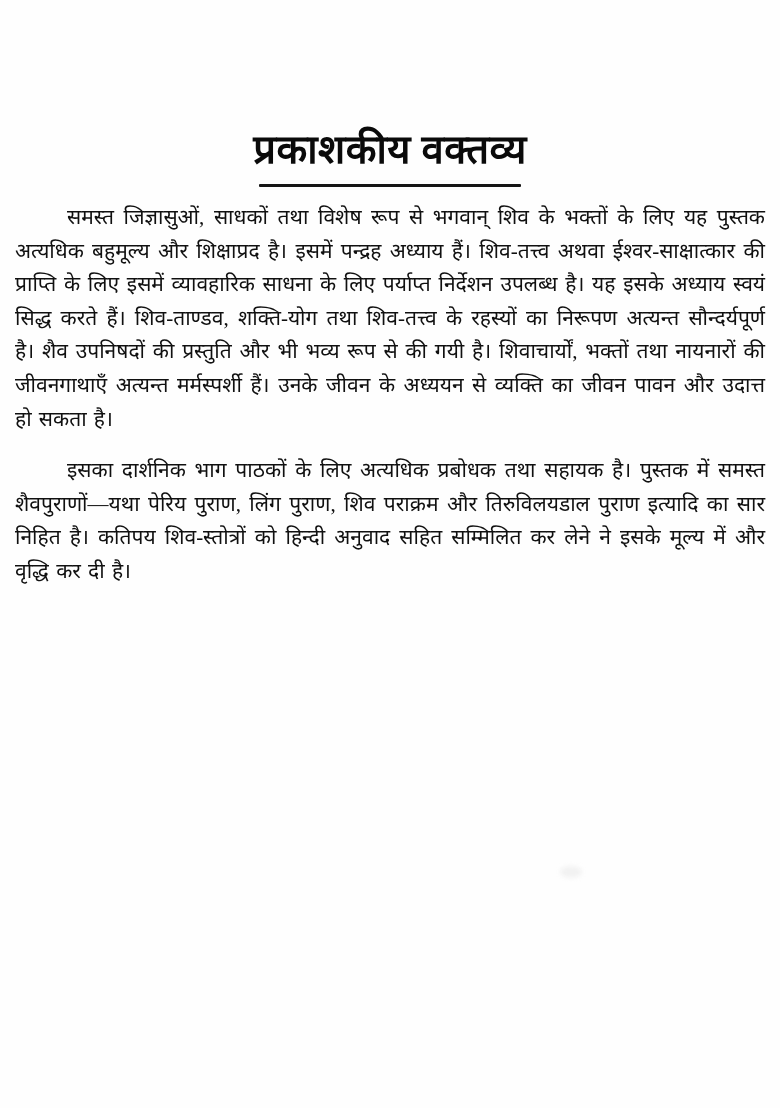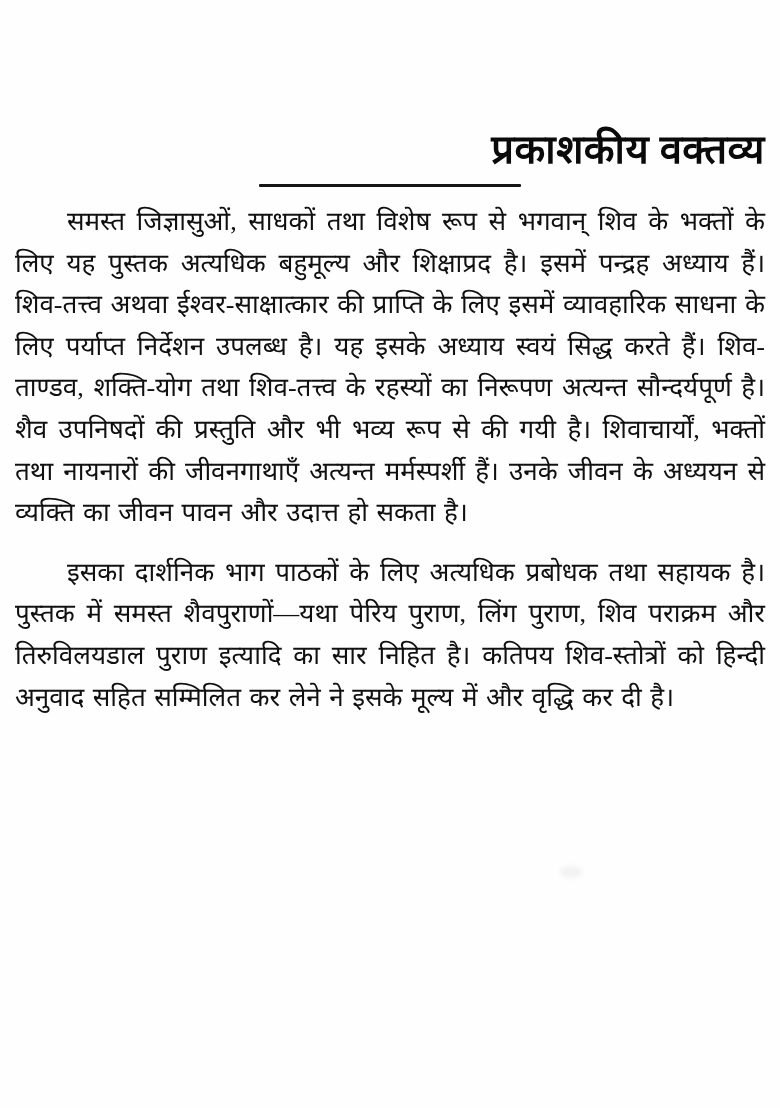--- a/index.html
+++ b/index.html
@@ -17,21 +17,21 @@
   }
   .page {
     box-sizing: border-box;
     width: 780px;
     height: 1108px;
     background: #fefefe;
     padding: 128px 15px 0 15px;
     position: relative;
   }
   .title-block {
-    text-align: right;
+    text-align: center;
     margin: 0 0 6px 0;
   }
   .page-title {
     display: inline-block;
     margin: 0;
     font-size: 40px;
     line-height: 1.1;
     font-weight: 700;
     letter-spacing: 0.5px;
     color: #0a0a0a;
@@ -41,21 +41,21 @@
     height: 3px;
     background: #151515;
     margin: 12px auto 0 auto;
     border-radius: 1px;
   }
   .body-text {
     margin-top: 14px;
   }
   .para {
     margin: 0 0 18px 0;
-    font-size: 26px;
+    font-size: 21px;
     line-height: 1.6;
     text-align: justify;
     text-indent: 52px;
     word-spacing: 2px;
     color: #101010;
   }
   .smudge {
     position: absolute;
     left: 560px;
     top: 866px;

